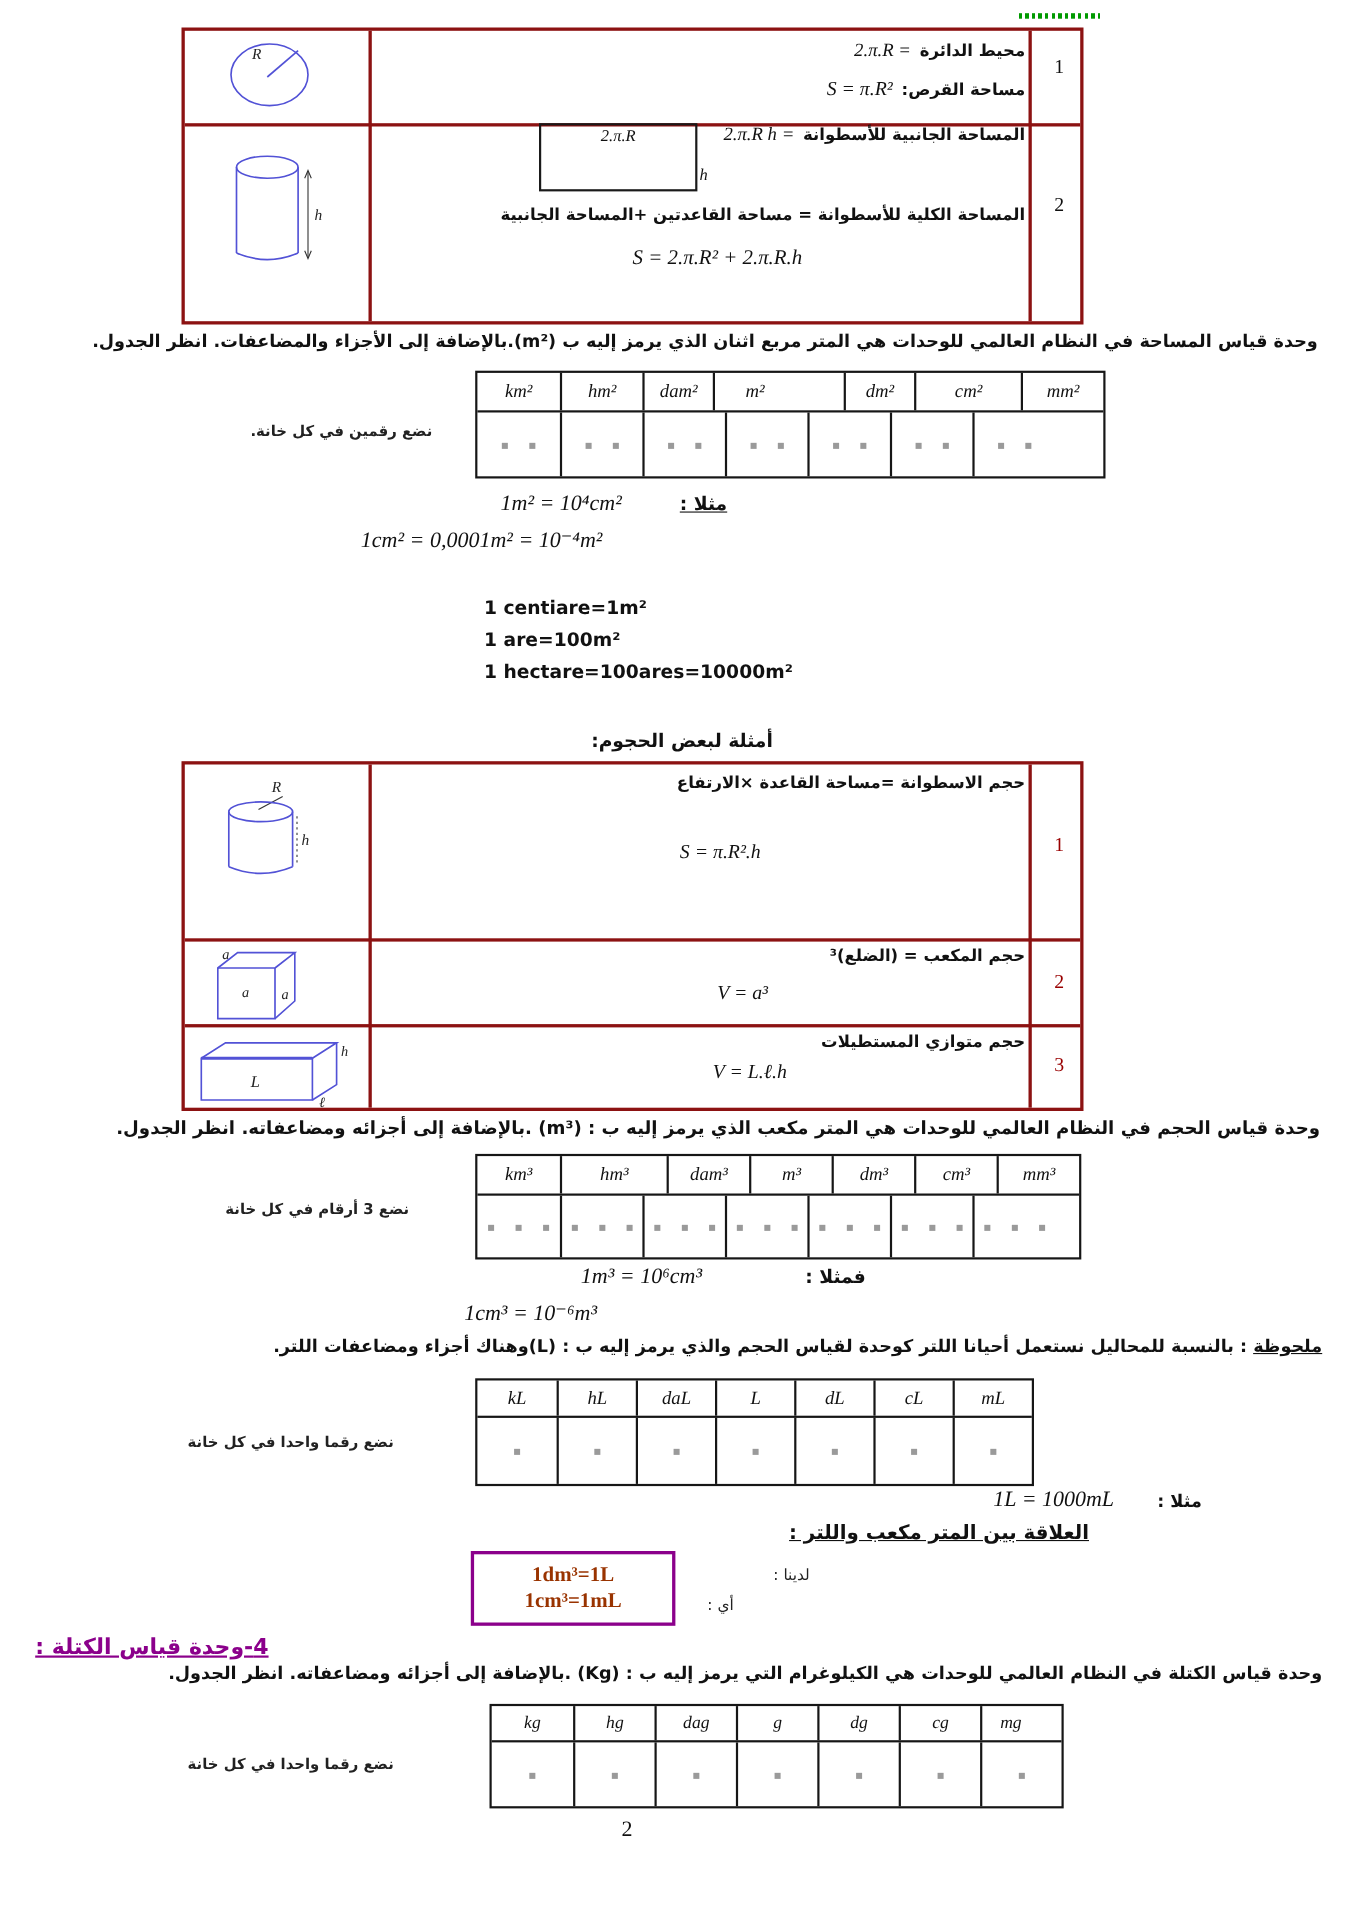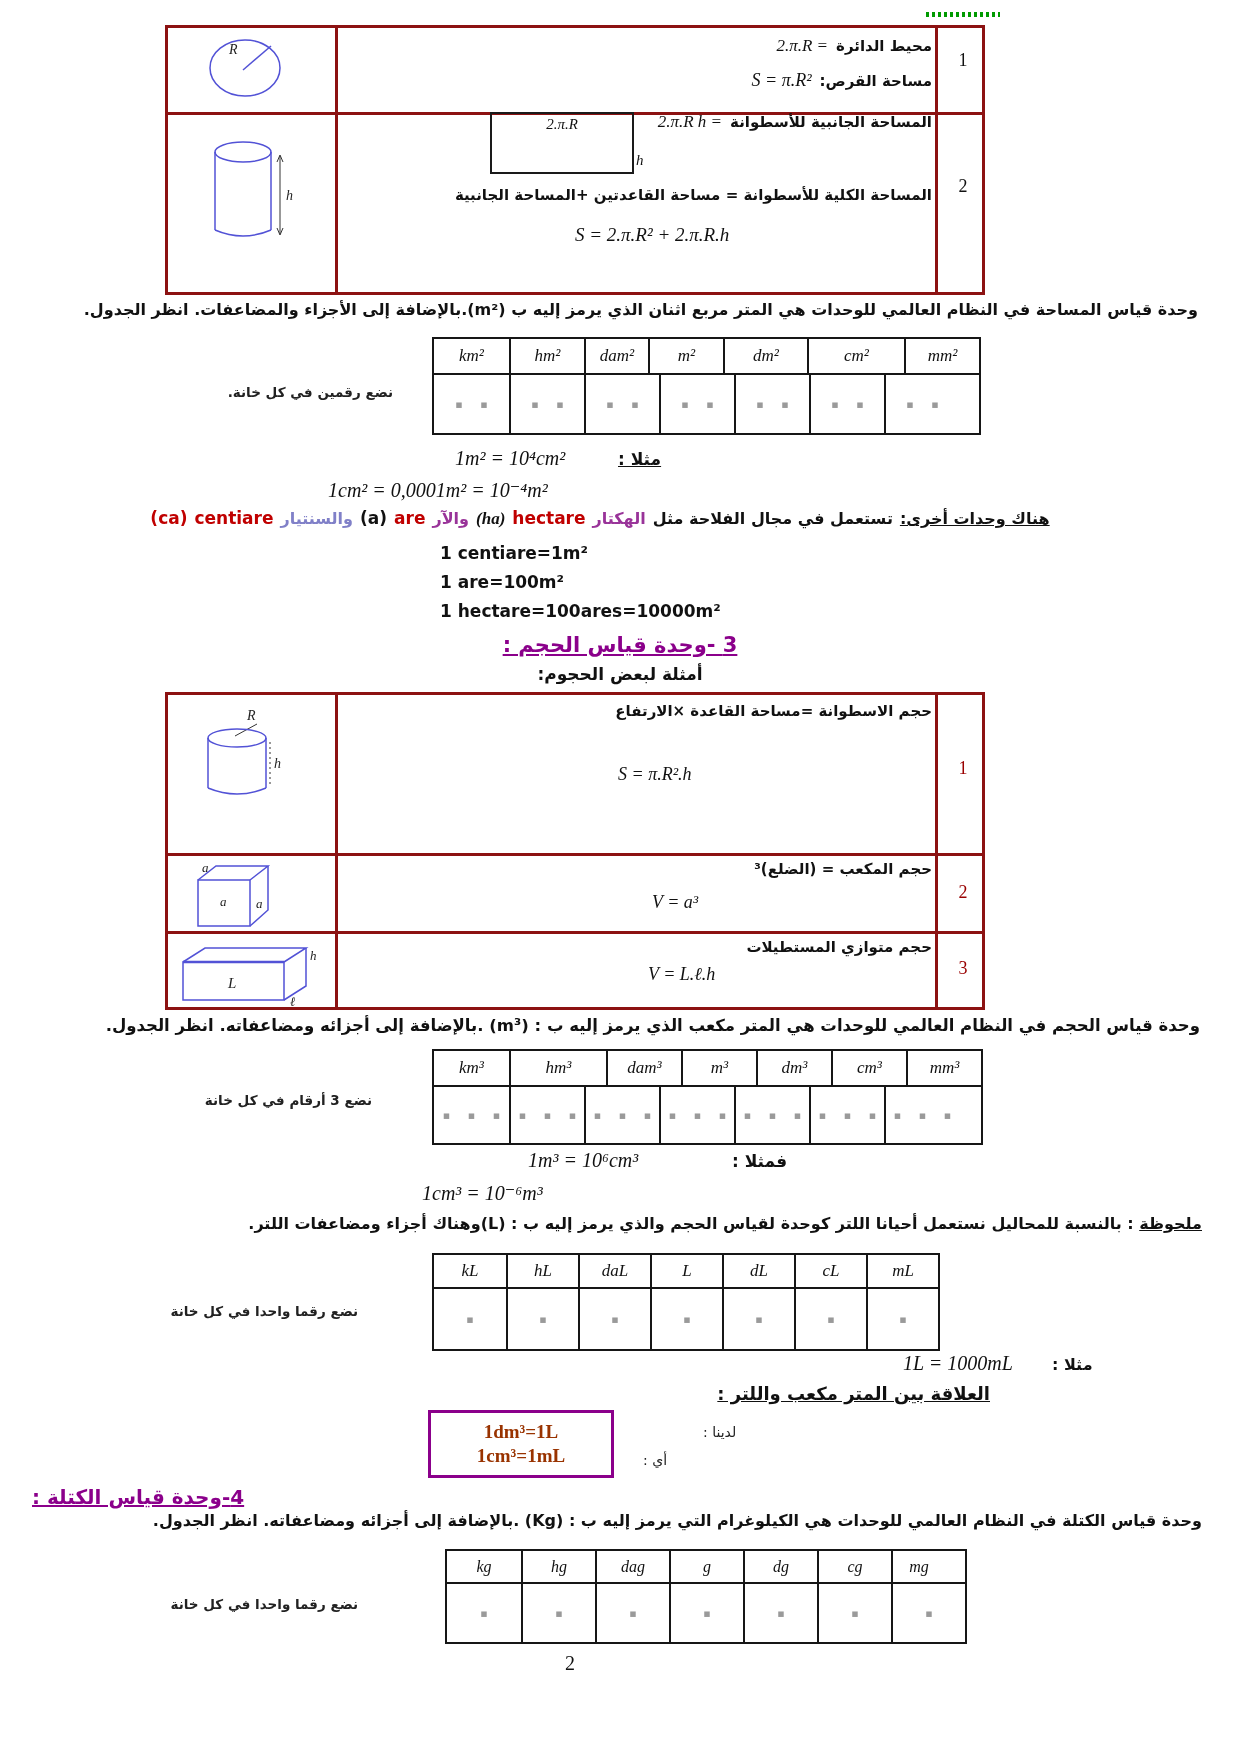--- a/index.html
+++ b/index.html
@@ -89,59 +89,45 @@
   <div class="fnum" style="left:946px;top:176px;">2</div>
 
   <div class="abs ar nowrap" style="right:42px;top:300px;font-size:16px;">وحدة قياس المساحة في النظام العالمي للوحدات هي المتر مربع اثنان الذي يرمز إليه ب (m²).بالإضافة إلى الأجزاء والمضاعفات. انظر الجدول.</div>
 
   <div class="utable" style="left:432px;top:337px;">
     <div class="row hrow" style="height:34px;">
       <div class="cell hcell" style="width:75px;">km²</div>
       <div class="cell hcell" style="width:75px;">hm²</div>
       <div class="cell hcell" style="width:64px;">dam²</div>
       <div class="cell hcell" style="width:75px;">m²</div>
-      <div class="cell hcell" style="width:84px;">dm²</div>
+      <div class="cell hcell" style="width:64px;margin-left:44px;">dm²</div>
       <div class="cell hcell" style="width:97px;">cm²</div>
       <div class="cell hcell" style="width:75px;">mm²</div>
     </div>
     <div class="row" style="height:58px;">
       <div class="cell dcell" style="width:75px;">▪ ▪</div>
       <div class="cell dcell" style="width:75px;">▪ ▪</div>
       <div class="cell dcell" style="width:75px;">▪ ▪</div>
       <div class="cell dcell" style="width:75px;">▪ ▪</div>
       <div class="cell dcell" style="width:75px;">▪ ▪</div>
       <div class="cell dcell" style="width:75px;">▪ ▪</div>
       <div class="cell dcell" style="width:75px;">▪ ▪</div>
     </div>
   </div>
   <div class="tnote ar" style="left:208px;top:384px;width:185px;font-weight:bold;">نضع رقمين في كل خانة.</div>
 
   <span class="abs math" style="left:455px;top:447px;font-size:20px;">1m² = 10⁴cm²</span>
   <span class="abs ar u" style="left:618px;top:449px;font-size:17px;">مثلا :</span>
   <span class="abs math" style="left:328px;top:478px;font-size:20px;">1cm² = 0,0001m² = 10⁻⁴m²</span>
 
-  <div class="abs" style="left:70px;top:508px;width:1060px;display:flex;justify-content:center;align-items:baseline;gap:7px;font-size:17px;font-weight:bold;white-space:nowrap;">
-    <span style="color:#C00000;">(ca)</span>
-    <span style="color:#C00000;">centiare</span>
-    <span class="ar" style="color:#8080C8;font-size:16px;">والسنتيار</span>
-    <span style="color:#111;">(a)</span>
-    <span style="color:#C00000;">are</span>
-    <span class="ar" style="color:#993399;font-size:16px;">والآر</span>
-    <span class="math" style="font-size:17px;">(ha)</span>
-    <span style="color:#C00000;">hectare</span>
-    <span class="ar" style="color:#993399;font-size:16px;">الهكتار</span>
-    <span class="ar" style="font-size:16px;">تستعمل في مجال الفلاحة مثل</span>
-    <span class="ar u" style="font-size:16px;">هناك وحدات أخرى:</span>
-  </div>
 
   <div class="abs nowrap" style="left:440px;top:543px;font-size:17px;font-weight:bold;color:#111;">1 centiare=1m²</div>
   <div class="abs nowrap" style="left:440px;top:572px;font-size:17px;font-weight:bold;color:#111;">1 are=100m²</div>
   <div class="abs nowrap" style="left:440px;top:601px;font-size:17px;font-weight:bold;color:#111;">1 hectare=100ares=10000m²</div>
 
-  <div class="abs ar ptitle" style="left:0;top:633px;width:1240px;text-align:center;font-size:21px;">3 -وحدة قياس الحجم :</div>
   <div class="abs ar" style="left:0;top:664px;width:1240px;text-align:center;font-size:17px;">أمثلة لبعض الحجوم:</div>
 
   <div class="ftable" style="left:165px;top:692px;width:814px;height:312px;">
     <div class="vline" style="left:167px;"></div>
     <div class="vline" style="left:767px;"></div>
     <div class="hline" style="top:158px;"></div>
     <div class="hline" style="top:236px;"></div>
   </div>
 
   <svg class="abs shape" style="left:205px;top:708px;" width="88" height="96" viewBox="0 0 88 96">

